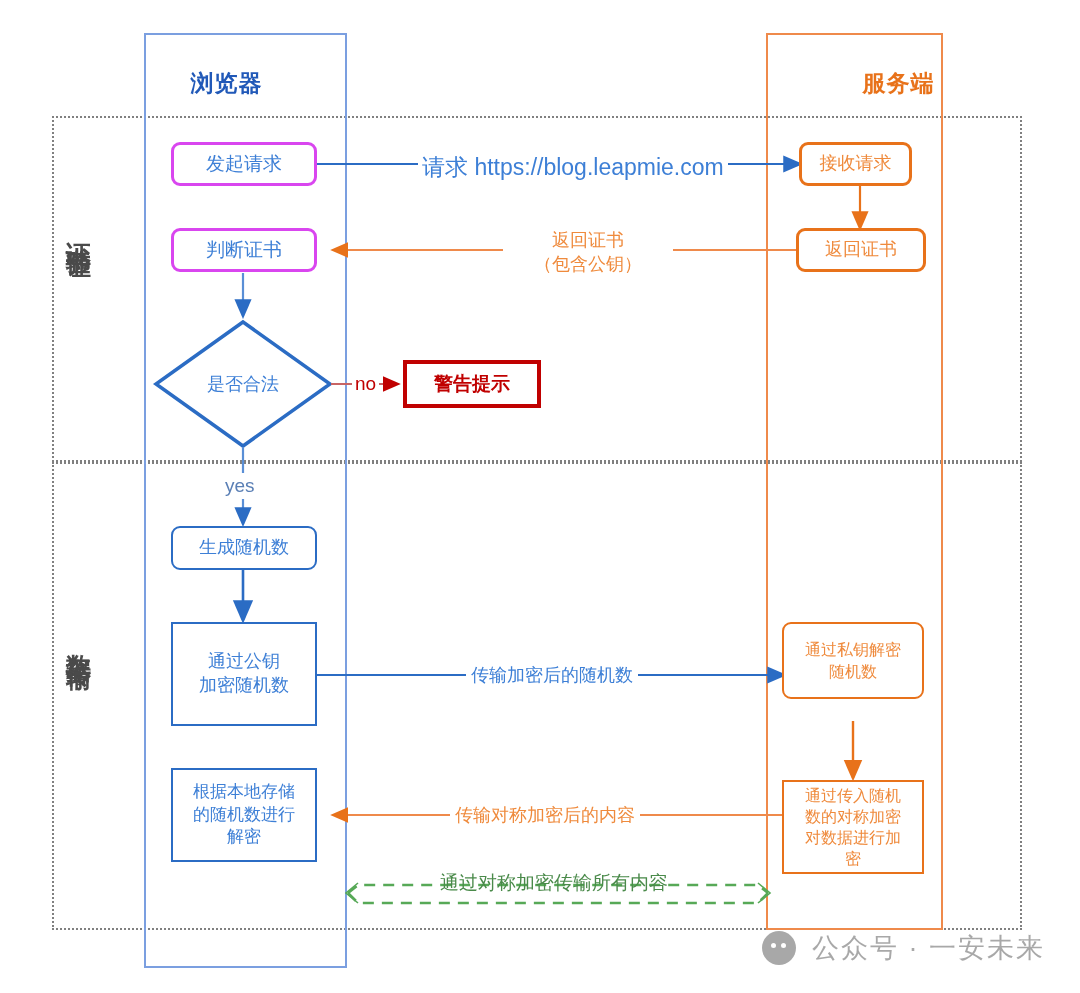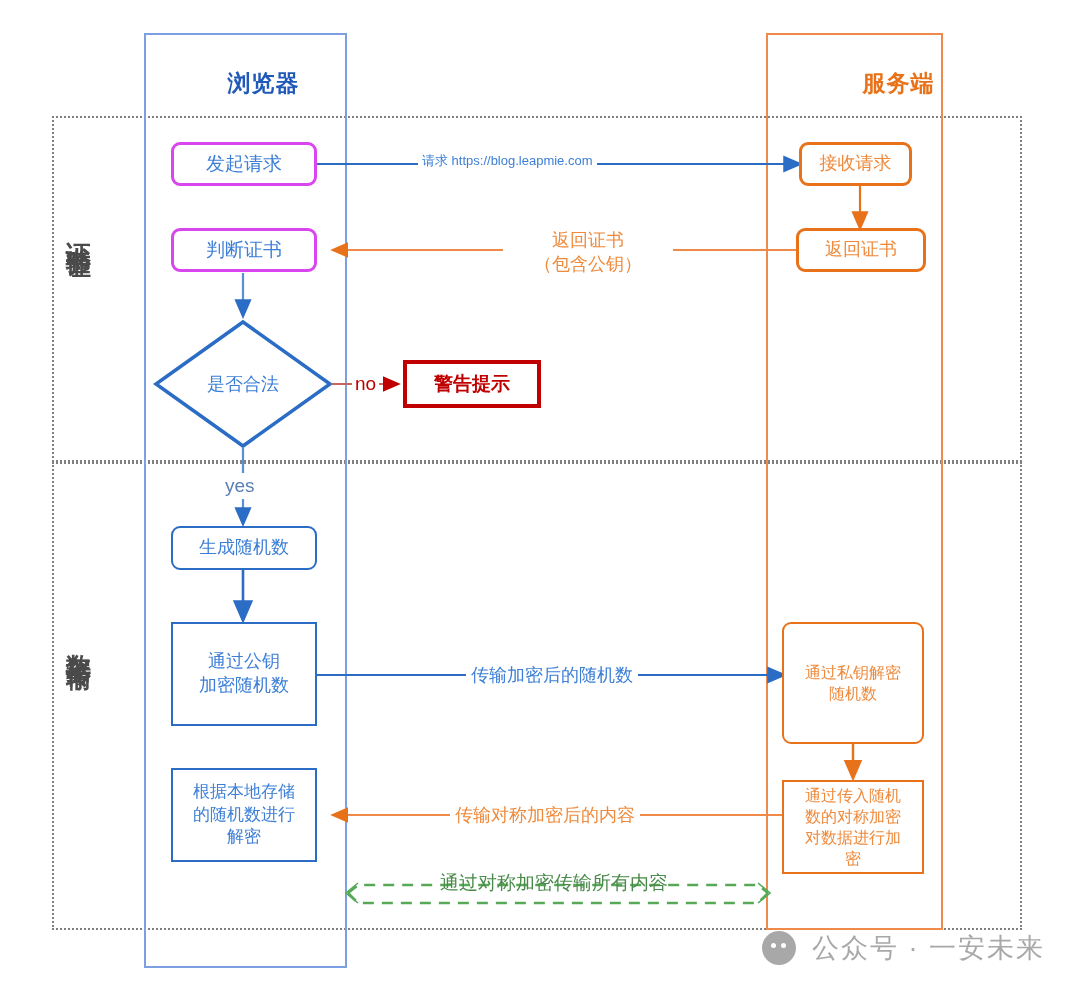--- a/index.html
+++ b/index.html
@@ -156,21 +156,21 @@
 <body>
 
 <div id="canvas">
 
   <div class="abs section-frame" style="left:52px; top:116px; width:970px; height:346px;"></div>
   <div class="abs section-frame" style="left:52px; top:462px; width:970px; height:468px;"></div>
 
   <div class="abs column browser" style="left:144px; top:33px; width:203px; height:935px;"></div>
   <div class="abs column server" style="left:766px; top:33px; width:177px; height:897px;"></div>
 
-  <div class="column-title browser" style="left:144px; top:68px; width:165px;margin-left:37px;">
+  <div class="column-title browser" style="left:144px; top:68px; width:165px;">
     <span>浏览器</span>
   </div>
   <div class="column-title server" style="left:766px; top:68px; width:177px;margin-left:44px;">
     <span>服务端</span>
   </div>
 
   <div class="section-label" style="left:66px; top:222px;">
     <span>证书验证</span>
   </div>
   <div class="section-label" style="left:66px; top:634px;">
@@ -253,33 +253,33 @@
   </div>
 
   <div class="node orange rounded" style="left:799px; top:142px; width:113px; height:44px; font-size:18px;">
     <span class="txt">接收请求</span>
   </div>
 
   <div class="node orange rounded" style="left:796px; top:228px; width:130px; height:44px; font-size:18px;">
     <span class="txt">返回证书</span>
   </div>
 
-  <div class="node orange-thin rounded" style="left:782px; top:622px; width:142px; height:122px; font-size:16px; flex-direction:column;">
+  <div class="node orange-thin rounded" style="left:782px; top:622px; width:142px; height:77px; font-size:16px; flex-direction:column;">
     <span class="txt">通过私钥解密</span>
     <span class="txt">随机数</span>
   </div>
 
   <div class="node orange-thin" style="left:782px; top:780px; width:142px; height:94px; font-size:16px; flex-direction:column;">
     <span class="txt">通过传入随机</span>
     <span class="txt">数的对称加密</span>
     <span class="txt">对数据进行加</span>
     <span class="txt">密</span>
   </div>
 
-  <div class="conn-label blue" style="left:418px; top:152px; font-size:13px; padding:0 4px;">
+  <div class="conn-label blue" style="left:418px; top:152px; font-size:23px; padding:0 4px;">
     <span>请求 https://blog.leapmie.com</span>
   </div>
 
   <div class="conn-label orange" style="left:503px; top:228px; width:170px; font-size:18px;">
     <div>返回证书</div>
     <div>（包含公钥）</div>
   </div>
 
   <div class="conn-label red" style="left:352px; top:371px; font-size:19px; padding:0 3px;">
     <span>no</span>

